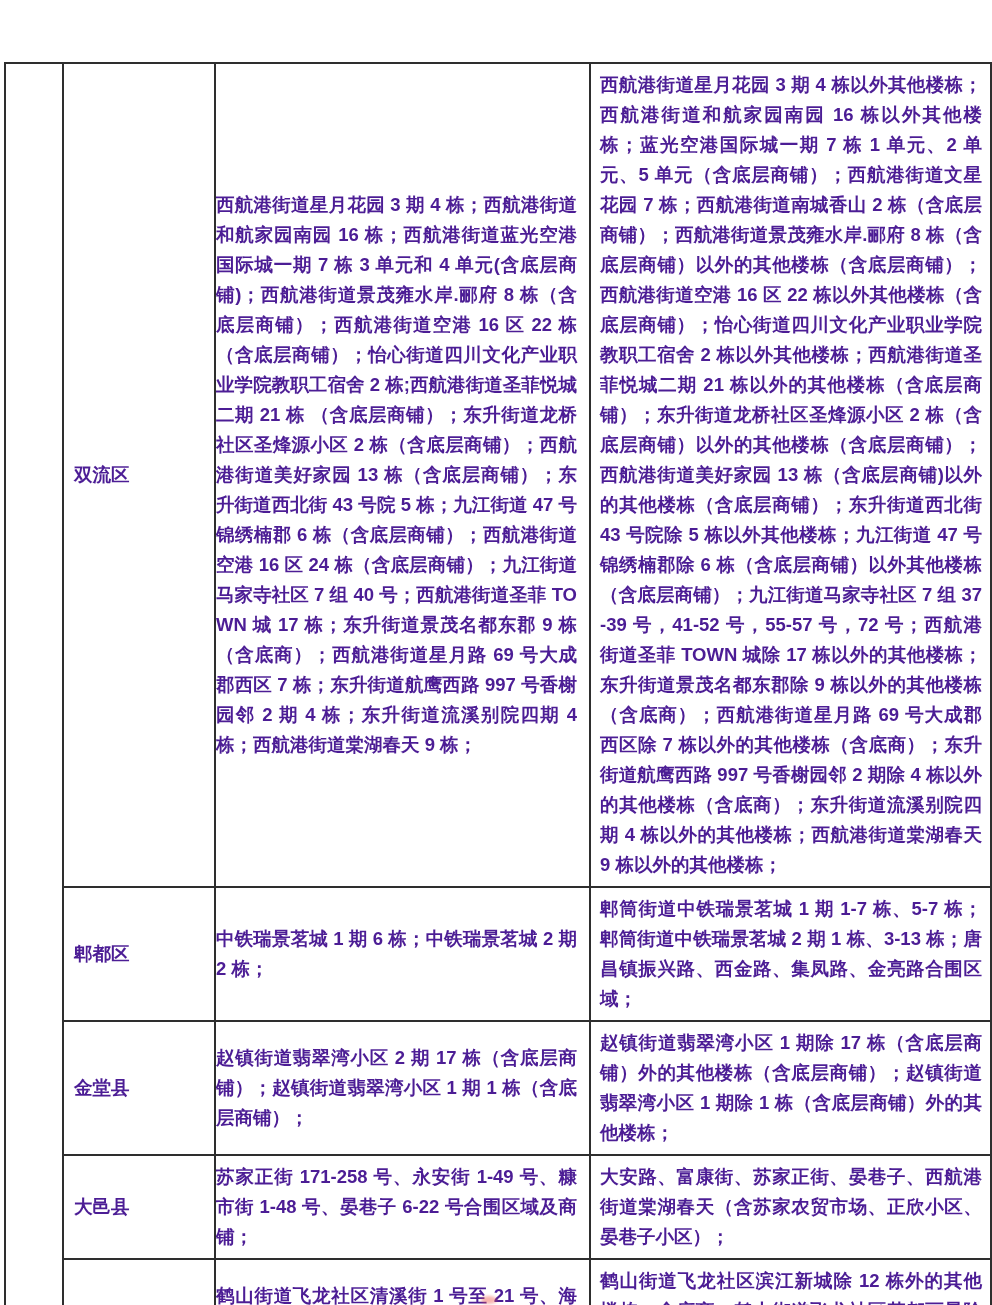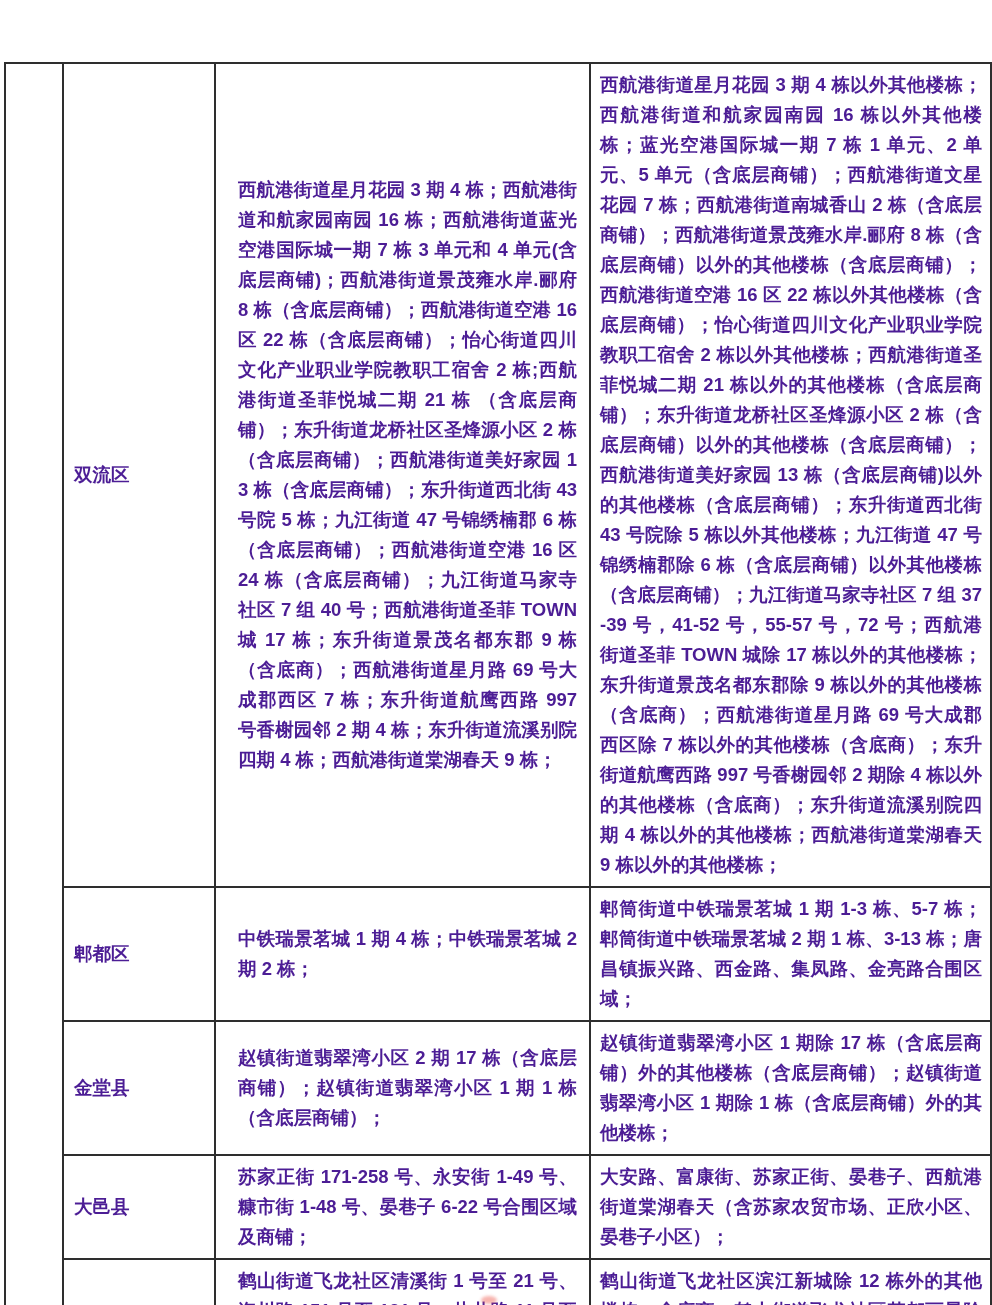--- a/index.html
+++ b/index.html
@@ -13,21 +13,21 @@
     border:2px solid #2e2e2e;
     vertical-align:middle;
     color:#4c1d95;
     font-weight:700;
     font-size:18.5px;
     line-height:30px;
     overflow:hidden;
   }
   td.col0{}
   td.col1{padding:4px 6px 4px 10px;text-align:left;font-size:19px;}
-  td.col2{padding:6px 12px 6px 22px;text-align:justify;word-break:break-all;}
+  td.col2{padding:6px 12px 6px 0;text-align:justify;word-break:break-all;}
   td.col3{padding:6px 8px 6px 9px;text-align:justify;word-break:break-all;}
   tr.r0{height:692px;}
   tr.r1{height:94px;}
   tr.r2{height:87px;}
   tr.r3{height:86px;}
   tr.r4{height:263px;}
   .red-dot{
     position:absolute;left:481px;top:1296px;width:16px;height:8px;
     border-radius:50%;
     opacity:0.45;
@@ -48,22 +48,22 @@
     </colgroup>
     <tbody>
         <tr class="r0">
       <td class="col0" rowspan="5"></td>
       <td class="col1">双流区</td>
       <td class="col2">西航港街道星月花园 3 期 4 栋；西航港街道和航家园南园 16 栋；西航港街道蓝光空港国际城一期 7 栋 3 单元和 4 单元(含底层商铺)；西航港街道景茂雍水岸.郦府 8 栋（含底层商铺）；西航港街道空港 16 区 22 栋（含底层商铺）；怡心街道四川文化产业职业学院教职工宿舍 2 栋;西航港街道圣菲悦城二期 21 栋 （含底层商铺）；东升街道龙桥社区圣烽源小区 2 栋（含底层商铺）；西航港街道美好家园 13 栋（含底层商铺）；东升街道西北街 43 号院 5 栋；九江街道 47 号锦绣楠郡 6 栋（含底层商铺）；西航港街道空港 16 区 24 栋（含底层商铺）；九江街道马家寺社区 7 组 40 号；西航港街道圣菲 TOWN 城 17 栋；东升街道景茂名都东郡 9 栋（含底商）；西航港街道星月路 69 号大成郡西区 7 栋；东升街道航鹰西路 997 号香榭园邻 2 期 4 栋；东升街道流溪别院四期 4 栋；西航港街道棠湖春天 9 栋；</td>
       <td class="col3">西航港街道星月花园 3 期 4 栋以外其他楼栋；西航港街道和航家园南园 16 栋以外其他楼栋；蓝光空港国际城一期 7 栋 1 单元、2 单元、5 单元（含底层商铺）；西航港街道文星花园 7 栋；西航港街道南城香山 2 栋（含底层商铺）；西航港街道景茂雍水岸.郦府 8 栋（含底层商铺）以外的其他楼栋（含底层商铺）；西航港街道空港 16 区 22 栋以外其他楼栋（含底层商铺）；怡心街道四川文化产业职业学院教职工宿舍 2 栋以外其他楼栋；西航港街道圣菲悦城二期 21 栋以外的其他楼栋（含底层商铺）；东升街道龙桥社区圣烽源小区 2 栋（含底层商铺）以外的其他楼栋（含底层商铺）；西航港街道美好家园 13 栋（含底层商铺)以外的其他楼栋（含底层商铺）；东升街道西北街 43 号院除 5 栋以外其他楼栋；九江街道 47 号锦绣楠郡除 6 栋（含底层商铺）以外其他楼栋（含底层商铺）；九江街道马家寺社区 7 组 37-39 号，41-52 号，55-57 号，72 号；西航港街道圣菲 TOWN 城除 17 栋以外的其他楼栋；东升街道景茂名都东郡除 9 栋以外的其他楼栋（含底商）；西航港街道星月路 69 号大成郡西区除 7 栋以外的其他楼栋（含底商）；东升街道航鹰西路 997 号香榭园邻 2 期除 4 栋以外的其他楼栋（含底商）；东升街道流溪别院四期 4 栋以外的其他楼栋；西航港街道棠湖春天 9 栋以外的其他楼栋；</td>
     </tr>
     <tr class="r1">
       <td class="col1">郫都区</td>
-      <td class="col2">中铁瑞景茗城 1 期 4 栋；中铁瑞景茗城 2 期 2 栋；</td>
-      <td class="col3">郫筒街道中铁瑞景茗城 1 期 1-3 栋、5-7 栋；郫筒街道中铁瑞景茗城 2 期 1 栋、3-13 栋；唐昌镇振兴路、西金路、集凤路、金亮路合围区域；</td>
+      <td class="col2">中铁瑞景茗城 1 期 6 栋；中铁瑞景茗城 2 期 2 栋；</td>
+      <td class="col3">郫筒街道中铁瑞景茗城 1 期 1-7 栋、5-7 栋；郫筒街道中铁瑞景茗城 2 期 1 栋、3-13 栋；唐昌镇振兴路、西金路、集凤路、金亮路合围区域；</td>
     </tr>
     <tr class="r2">
       <td class="col1">金堂县</td>
       <td class="col2">赵镇街道翡翠湾小区 2 期 17 栋（含底层商铺）；赵镇街道翡翠湾小区 1 期 1 栋（含底层商铺）；</td>
       <td class="col3">赵镇街道翡翠湾小区 1 期除 17 栋（含底层商铺）外的其他楼栋（含底层商铺）；赵镇街道翡翠湾小区 1 期除 1 栋（含底层商铺）外的其他楼栋；</td>
     </tr>
     <tr class="r3">
       <td class="col1">大邑县</td>
       <td class="col2">苏家正街 171-258 号、永安街 1-49 号、糠市街 1-48 号、晏巷子 6-22 号合围区域及商铺；</td>
       <td class="col3">大安路、富康街、苏家正街、晏巷子、西航港街道棠湖春天（含苏家农贸市场、正欣小区、晏巷子小区）；</td>

